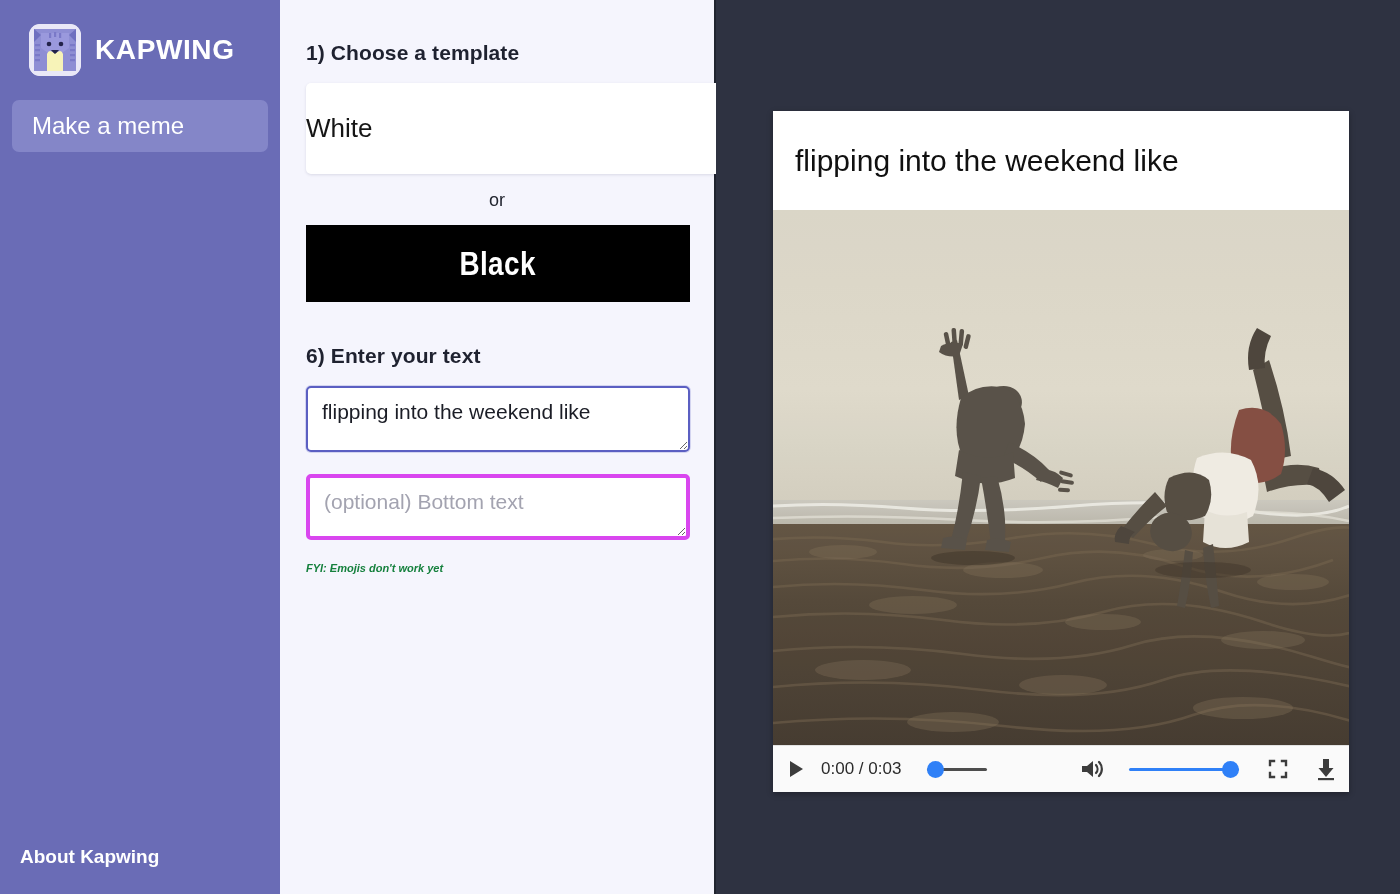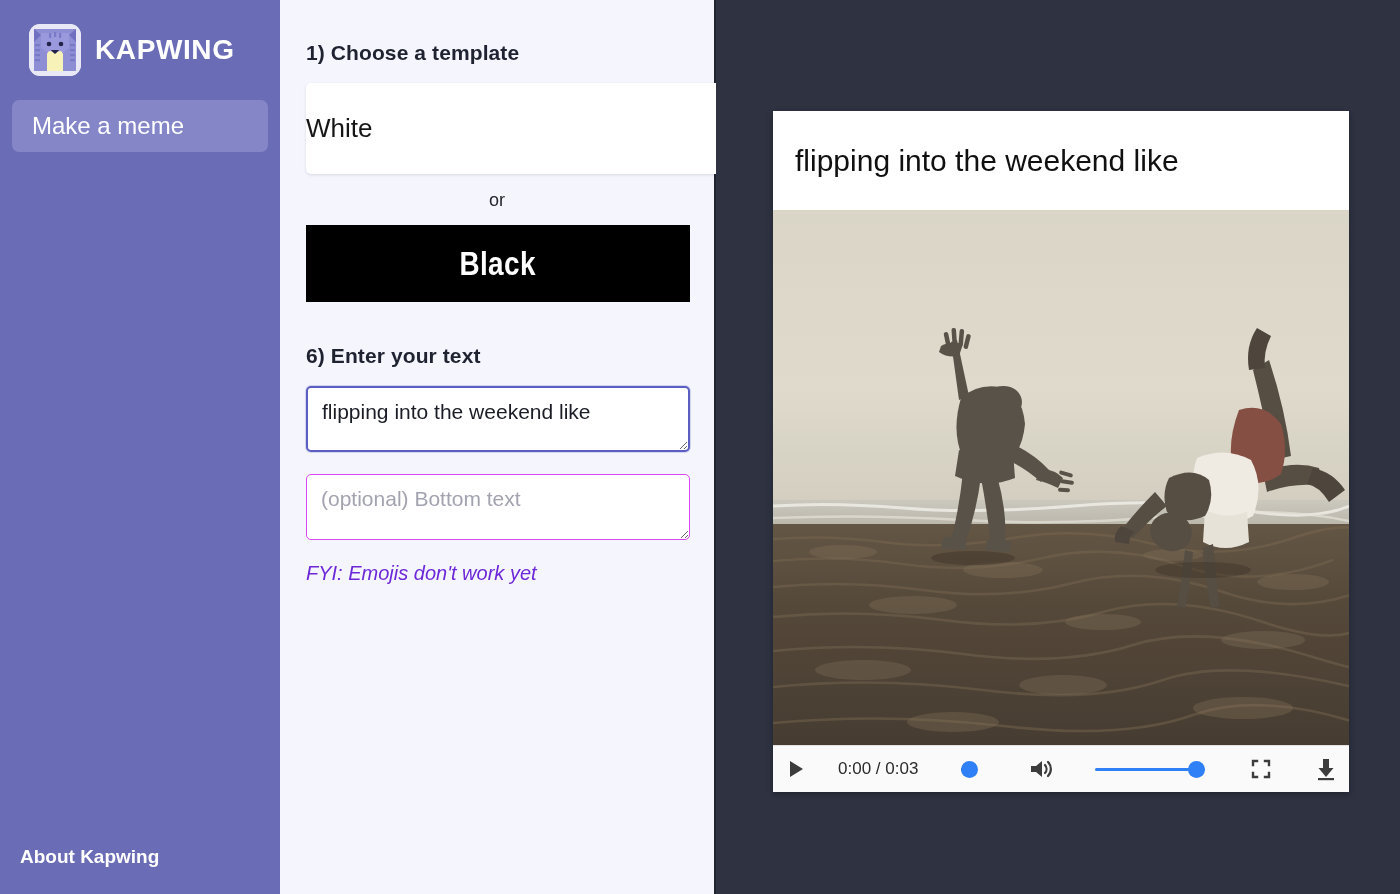--- a/index.html
+++ b/index.html
@@ -127,30 +127,30 @@
     color:#1b1d26;
     padding:12px 14px;
     resize:both;
     outline:none;
   }
   .ta.focused {
     border:2px solid #5b5fc2;
     box-shadow:0 0 0 1px rgba(91,95,194,0.22);
   }
   .ta.plain {
-    border:1px solid #d946ef;
+    border:4px solid #d946ef;
     margin-top:22px;
   }
   .ta.plain::placeholder { color:#a3a3b0; }
   .fyi {
     margin-top:22px;
-    font-size:20px;
+    font-size:11px;
     font-style:italic;
-    font-weight:400;
-    color:#6d28d9;
+    font-weight:700;
+    color:#15803d;
   }
 
   
   .right {
     flex:1 1 auto;
     height:894px;
     background:#2e3241;
     position:relative;
   }
   .player {
@@ -180,21 +180,21 @@
     cursor:pointer;
   }
   .vsvg { display:block; width:576px; height:535px; }
 
   .controls {
     height:47px;
     background:#fafafa;
     border-top:1px solid #e2e2e2;
     display:flex; align-items:center;
     padding:0 12px;
-    gap:29px;
+    gap:12px;
   }
   .ctrl-btn {
     display:flex; align-items:center; justify-content:center;
     cursor:pointer;
     flex:0 0 auto;
   }
   .time-label {
     font-size:17px;
     color:#2b2b2b;
     font-family:"Liberation Sans", sans-serif;

